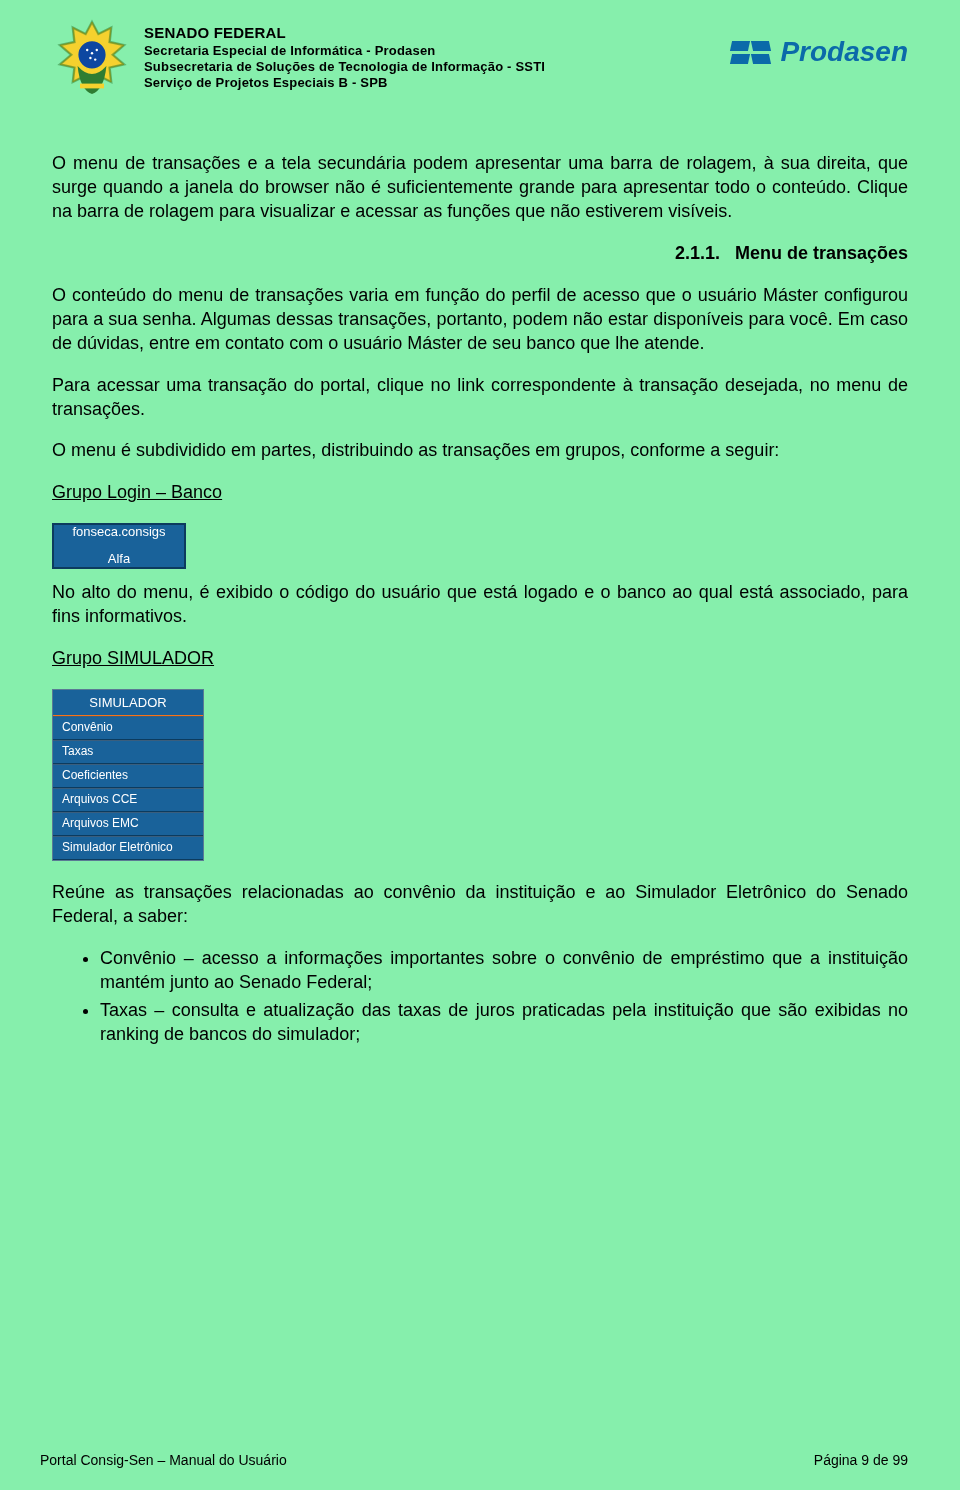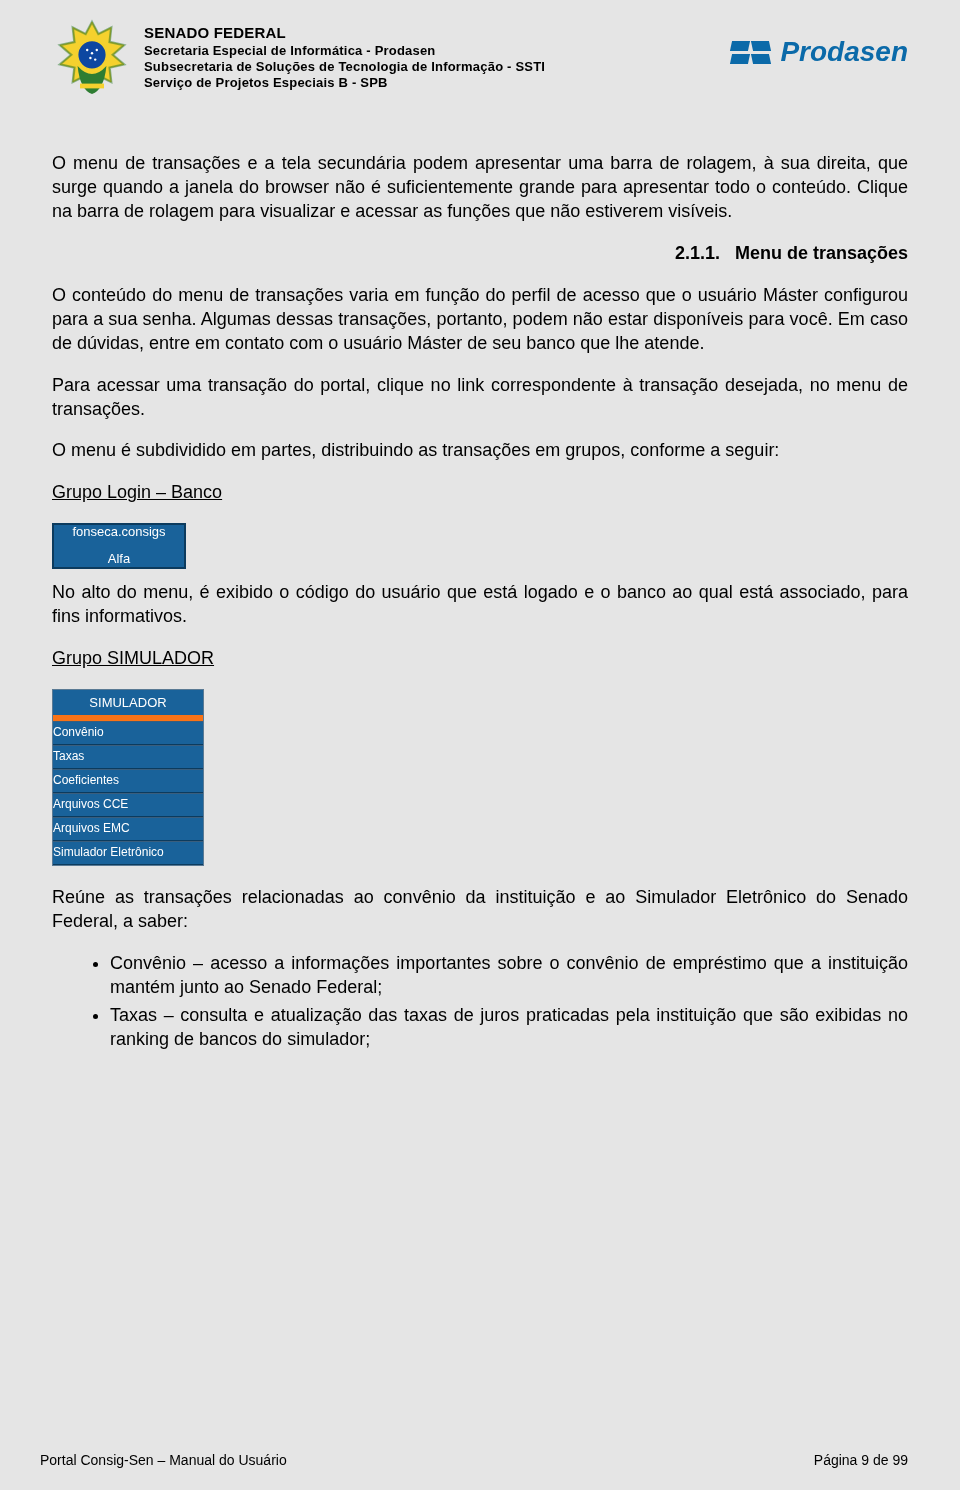--- a/index.html
+++ b/index.html
@@ -1,37 +1,37 @@
 <!DOCTYPE html>
 <html><head>
 <meta charset="utf-8">
 <style>
 html,body{margin:0;padding:0;background:#fff;font-family:Arial,Helvetica,sans-serif;color:#000}
-.page{width:960px;height:1490px;margin:0 auto;position:relative;background:#e5e5e5;box-sizing:border-box;padding:18px 52px 0 52px}
+.page{width:960px;height:1490px;margin:0 auto;position:relative;background:#86efac;box-sizing:border-box;padding:18px 52px 0 52px}
 .header{display:flex;align-items:flex-start;gap:12px;position:relative}
 .emblem{width:80px;height:80px;flex:none;position:relative}
 .emblem svg{width:100%;height:100%}
 .hdr-text{flex:1;font-size:13px;line-height:1.25;font-weight:bold;letter-spacing:0.2px;padding-top:6px}
 .hdr-text .l0{font-size:15px}
 .prodasen{position:absolute;right:0;top:12px;display:flex;align-items:center;gap:6px}
 .prodasen .glyph{width:48px;height:44px;display:flex;flex-direction:column;align-items:center;justify-content:center;gap:3px}
 .prodasen .glyph .row{display:flex;gap:3px}
 .prodasen .glyph .sq{width:18px;height:10px;background:#0b6aa9}
 .prodasen .name{font-size:28px;font-weight:bold;font-style:italic;color:#0b6aa9}
 .body-content{margin-top:54px;font-size:18px;line-height:1.33;text-align:justify}
 .body-content p{margin:0 0 18px 0}
 .sec-num{margin:22px 0 18px 0;font-weight:bold}
 .sec-num span.num{display:inline-block;margin-right:10px}
 .under{text-decoration:underline}
 .menu-login{width:130px;height:42px;background:#19629a;border:2px solid #0c3b5e;color:#fff;font-size:13px;display:flex;flex-direction:column;align-items:center;justify-content:space-between;line-height:1.15;margin:6px 0 12px 0}
 .menu-sim{width:150px;margin:8px 0 20px 0;border:1px solid #5a7a94}
-.menu-sim .mh{background:#19629a;color:#fff;font-size:13px;text-align:center;padding:4px 6px;border-bottom:6px solid #f97316}
-.menu-sim .mi{background:#19629a;color:#fff;font-size:12px;padding:3px 0;border-top:1px solid #3a5e7d;border-bottom:1px solid #0c3b5e}
+.menu-sim .mh{background:#19629a;color:#fff;font-size:13px;text-align:center;padding:4px 6px;border-bottom:1px solid #f97316}
+.menu-sim .mi{background:#19629a;color:#fff;font-size:12px;padding:3px 9px;border-top:1px solid #3a5e7d;border-bottom:1px solid #0c3b5e}
 ul.bul{margin:0 0 0 46px;padding:0}
-ul.bul li{margin:0 0 4px 12px;text-align:justify}
+ul.bul li{margin:0 0 4px 2px;text-align:justify}
 .footer{position:absolute;bottom:22px;left:40px;right:52px;display:flex;justify-content:space-between;font-size:14px}
 </style>
 </head>
 <body>
 
 <div class="page">
   <div class="header">
     <div class="emblem">
       <svg viewBox="0 0 100 100">
         <g>

